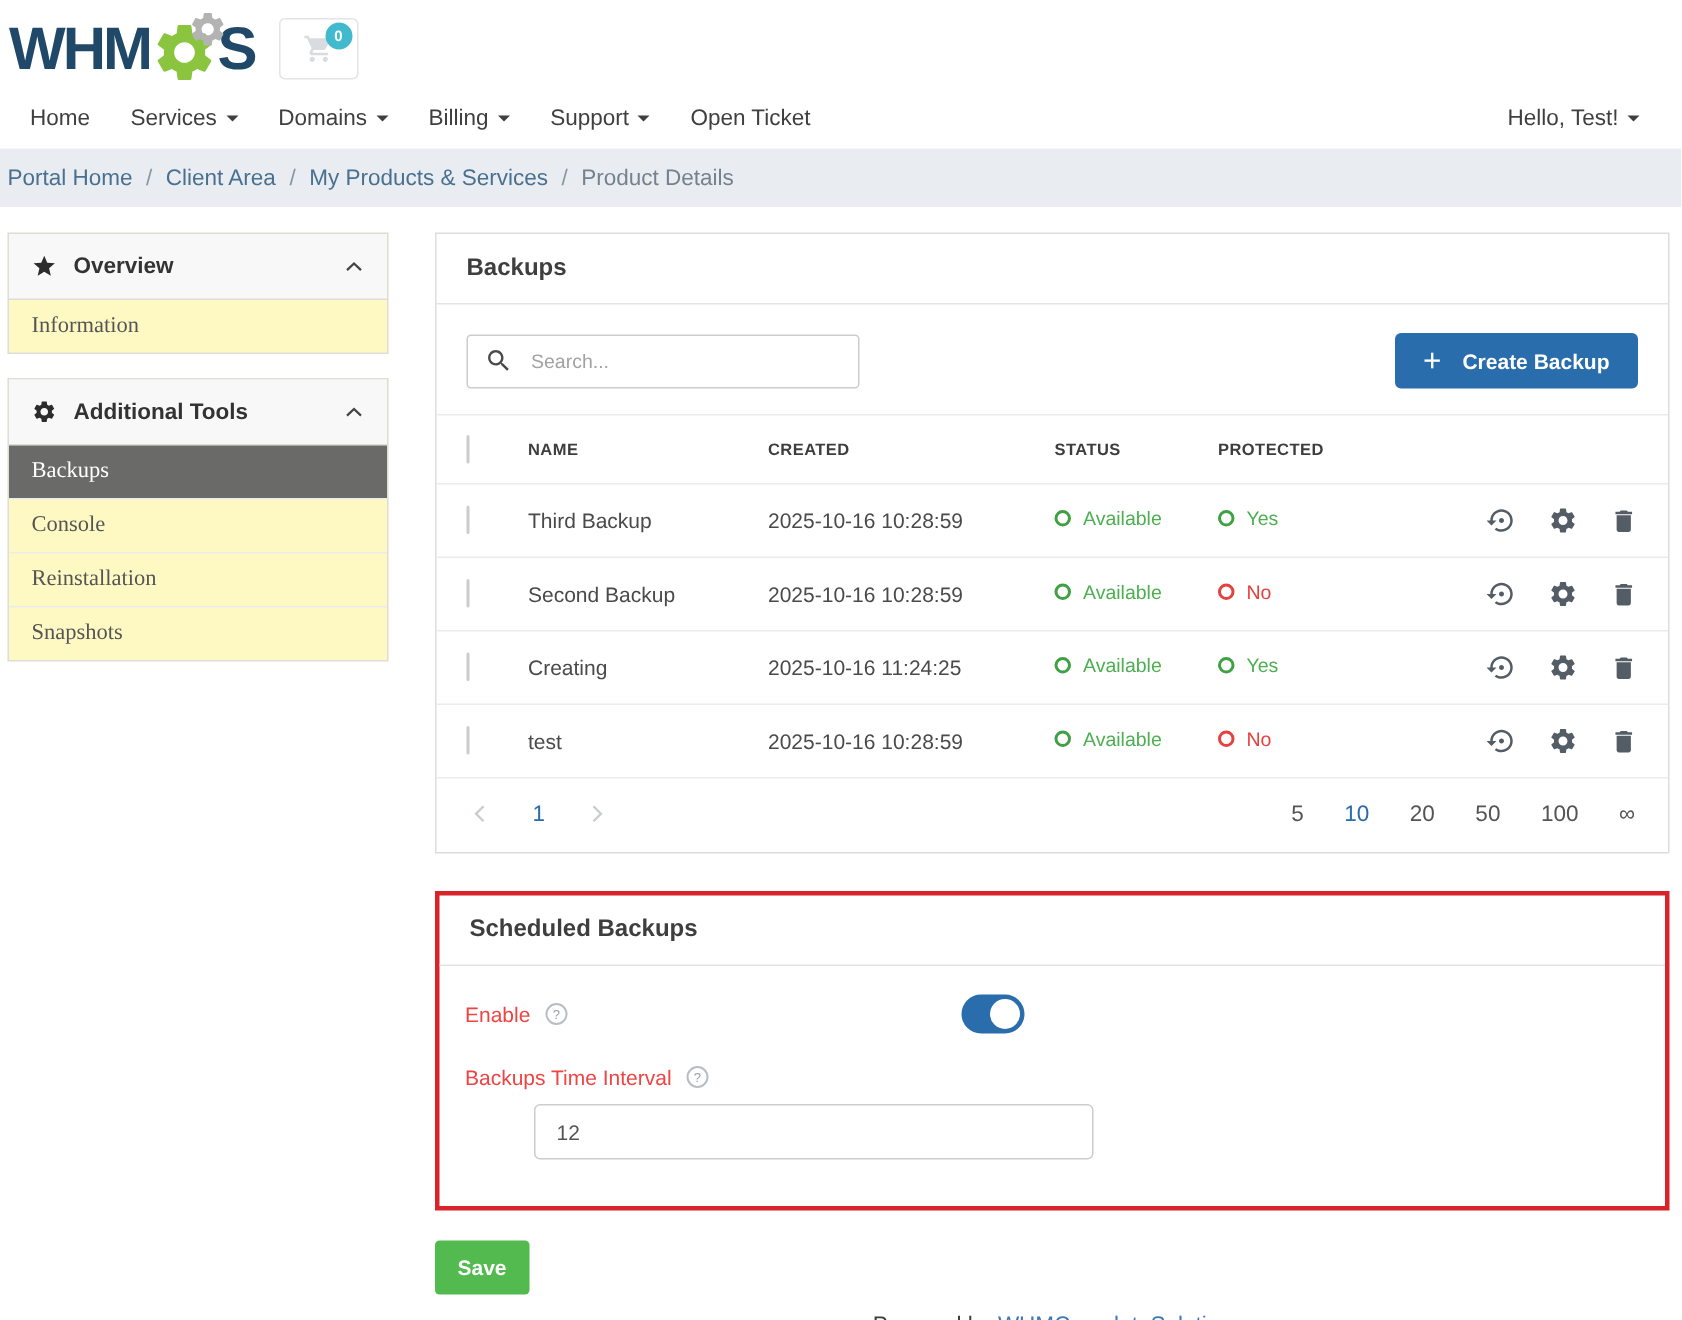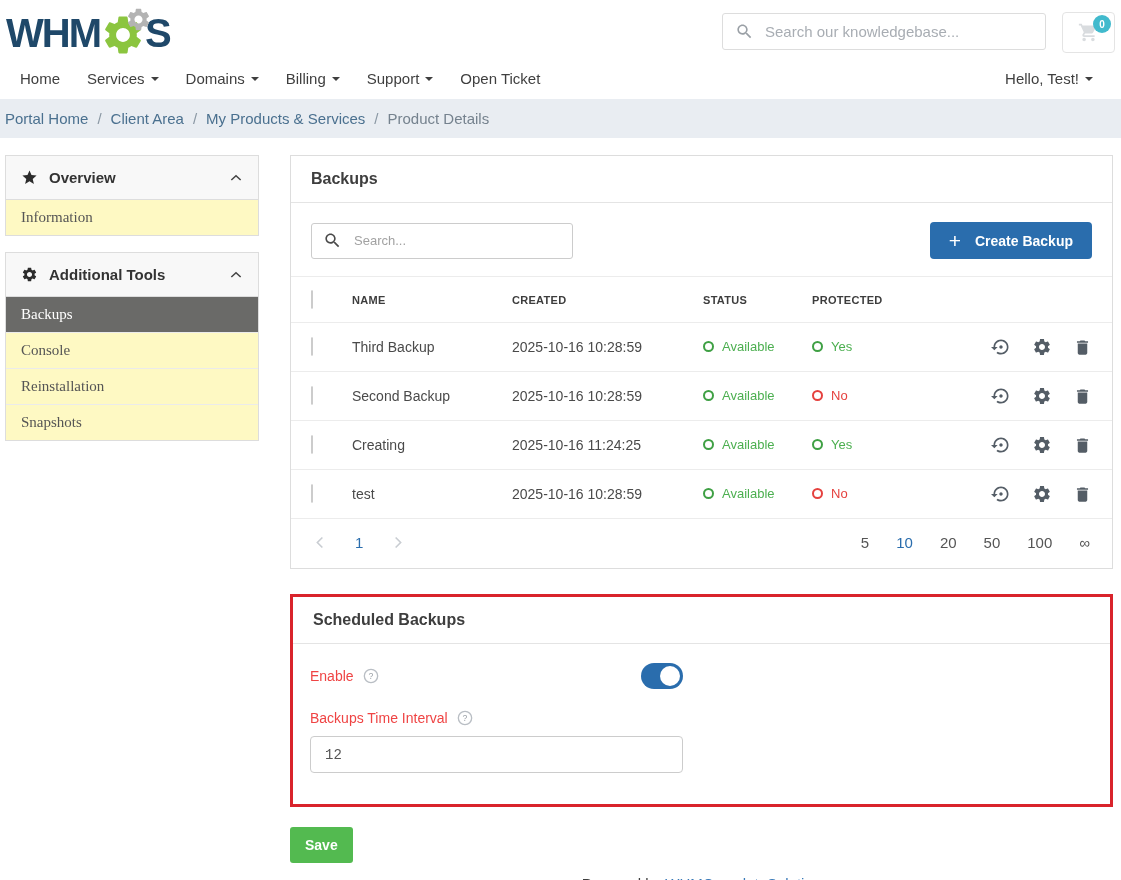--- a/index.html
+++ b/index.html
@@ -92,21 +92,21 @@
   .pg-size.active { color: #2a6dad; }
   
   .scheduled { border: 3px solid #d9232b; margin-top: 25px; }
   .sched-body { padding: 19px 17px 31px 17px; }
   .enable-row { display: flex; align-items: center; justify-content: space-between; width: 373px; margin-bottom: 21px; }
   .field-label { display: flex; align-items: flex-end; gap: 9px; font-size: 14px; color: #ef4444; }
   .toggle { width: 42px; height: 26px; border-radius: 13px; background: #2a6dad; position: relative; cursor: pointer; flex: none; }
   .toggle .knob { position: absolute; top: 3px; right: 3px; width: 20px; height: 20px; border-radius: 50%; background: #fff; }
   .interval-label { margin-bottom: 10px; }
   .interval-input { width: 373px; height: 37px; border: 1px solid #ccc; border-radius: 4px; padding: 0 14px;
-    font-size: 14px; color: #555; outline: none; font-family: Liberation Mono, monospace; }
+    font-size: 14px; color: #555; outline: none; font-family: Liberation Sans, sans-serif; margin-left: 46px; }
   
   .save-btn { margin-top: 20px; background: #53ba50; border: none; border-radius: 3px; color: #fff;
     font-weight: bold; font-size: 14px; padding: 10px 15px; cursor: pointer; font-family: "Liberation Sans", sans-serif; }
   .footer { text-align: center; padding: 12px 0 10px 0; font-size: 15px; color: #3d3d3d; }
   .footer a { color: #3879b8; text-decoration: none; cursor: pointer; }
 </style>
 </head>
 <body>
 
 <div class="site-header">
@@ -115,26 +115,20 @@
     <span class="logo-gear-wrap">
       <svg class="logo-gear-green" width="46" height="46" viewBox="0 0 24 24" fill="#8bc53f">
           <path d="M19.14 12.94c.04-.3.06-.61.06-.94s-.02-.64-.07-.94l2.03-1.58c.18-.14.23-.41.12-.61l-1.92-3.32c-.12-.22-.37-.29-.59-.22l-2.39.96c-.5-.38-1.03-.7-1.62-.94l-.36-2.54c-.04-.24-.24-.41-.48-.41h-3.84c-.24 0-.43.17-.47.41l-.36 2.54c-.59.24-1.13.57-1.62.94l-2.39-.96c-.22-.08-.47 0-.59.22L2.74 8.87c-.12.21-.08.47.12.61l2.03 1.58c-.05.3-.09.63-.09.94s.02.64.07.94l-2.03 1.58c-.18.14-.23.41-.12.61l1.92 3.32c.12.22.37.29.59.22l2.39-.96c.5.38 1.03.7 1.62.94l.36 2.54c.05.24.24.41.48.41h3.84c.24 0 .44-.17.47-.41l.36-2.54c.59-.24 1.13-.56 1.62-.94l2.39.96c.22.08.47 0 .59-.22l1.92-3.32c.12-.22.07-.47-.12-.61l-2.01-1.58zM12 15.6c-1.98 0-3.6-1.62-3.6-3.6s1.62-3.6 3.6-3.6 3.6 1.62 3.6 3.6-1.62 3.6-3.6 3.6z"></path>
         </svg>
       <svg class="logo-gear-gray" width="27" height="27" viewBox="0 0 24 24" fill="#b3b3b3">
           <path d="M19.14 12.94c.04-.3.06-.61.06-.94s-.02-.64-.07-.94l2.03-1.58c.18-.14.23-.41.12-.61l-1.92-3.32c-.12-.22-.37-.29-.59-.22l-2.39.96c-.5-.38-1.03-.7-1.62-.94l-.36-2.54c-.04-.24-.24-.41-.48-.41h-3.84c-.24 0-.43.17-.47.41l-.36 2.54c-.59.24-1.13.57-1.62.94l-2.39-.96c-.22-.08-.47 0-.59.22L2.74 8.87c-.12.21-.08.47.12.61l2.03 1.58c-.05.3-.09.63-.09.94s.02.64.07.94l-2.03 1.58c-.18.14-.23.41-.12.61l1.92 3.32c.12.22.37.29.59.22l2.39-.96c.5.38 1.03.7 1.62.94l.36 2.54c.05.24.24.41.48.41h3.84c.24 0 .44-.17.47-.41l.36-2.54c.59-.24 1.13-.56 1.62-.94l2.39.96c.22.08.47 0 .59-.22l1.92-3.32c.12-.22.07-.47-.12-.61l-2.01-1.58zM12 15.6c-1.98 0-3.6-1.62-3.6-3.6s1.62-3.6 3.6-3.6 3.6 1.62 3.6 3.6-1.62 3.6-3.6 3.6z"></path>
         </svg>
     </span>
     <span class="logo-text">S</span>
   </div>
-  <div class="kb-search">
-    <svg class="sicon" width="19" height="19" viewBox="0 0 24 24" fill="#9aa0a6">
-        <path d="M15.5 14h-.79l-.28-.27C15.41 12.59 16 11.11 16 9.5 16 5.91 13.09 3 9.5 3S3 5.91 3 9.5 5.91 16 9.5 16c1.61 0 3.09-.59 4.23-1.57l.27.28v.79l5 4.99L20.49 19l-4.99-5zm-6 0C7.01 14 5 11.99 5 9.5S7.01 5 9.5 5 14 7.01 14 9.5 11.99 14 9.5 14z"></path>
-      </svg>
-    <input type="text" placeholder="Search our knowledgebase..." style="">
-  </div>
   <div class="cart-btn">
     <svg width="21" height="21" viewBox="0 0 24 24" fill="#d9dcdf">
         <path d="M7 18c-1.1 0-1.99.9-1.99 2S5.9 22 7 22s2-.9 2-2-.9-2-2-2zM1 2v2h2l3.6 7.59-1.35 2.45c-.16.28-.25.61-.25.96 0 1.1.9 2 2 2h12v-2H7.42c-.14 0-.25-.11-.25-.25l.03-.12.9-1.63h7.45c.75 0 1.41-.41 1.75-1.03l3.58-6.49c.08-.14.12-.31.12-.48 0-.55-.45-1-1-1H5.21l-.94-2H1zm16 16c-1.1 0-1.99.9-1.99 2s.89 2 1.99 2 2-.9 2-2-.9-2-2-2z"></path>
       </svg>
     <span class="cart-badge">0</span>
   </div>
 </div>
 
 <div class="main-nav">
   <span class="nav-item">

